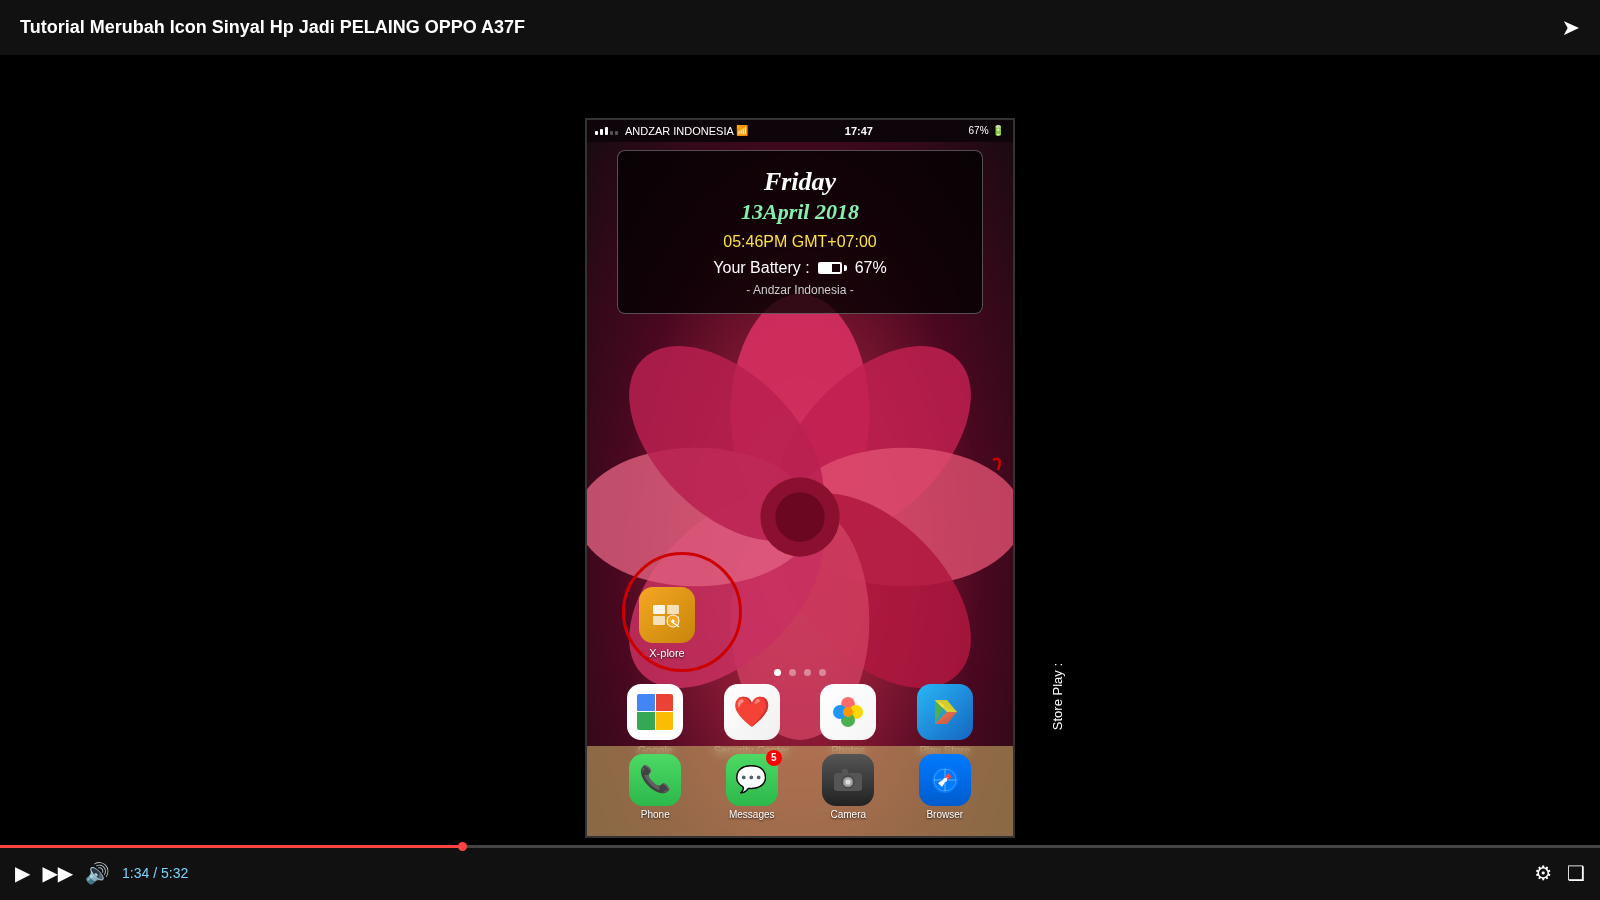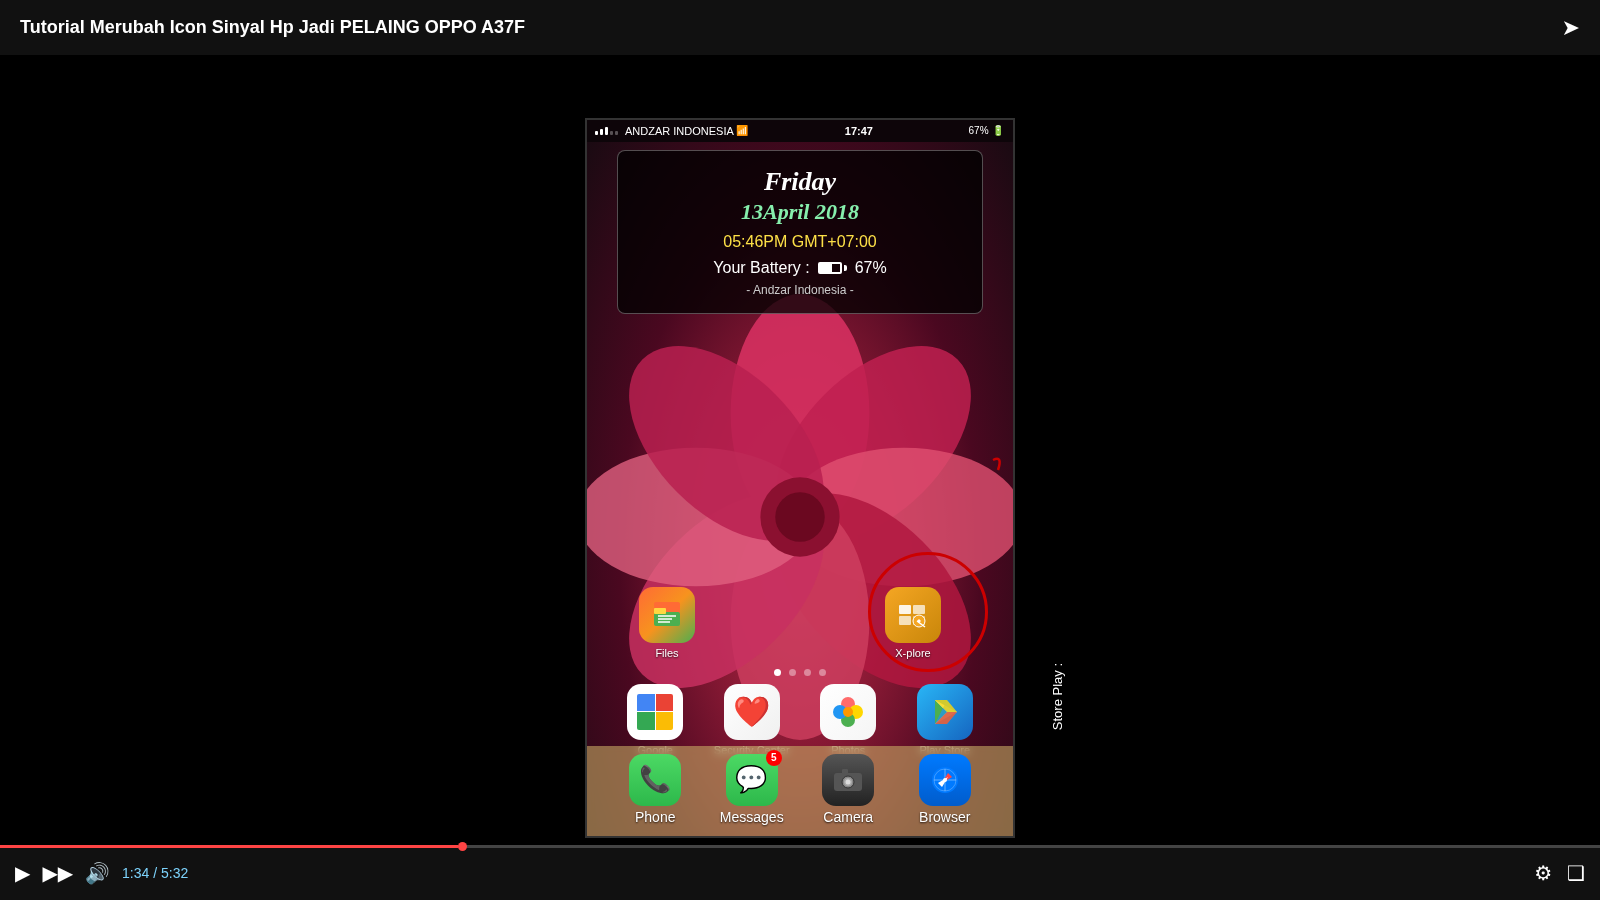--- a/index.html
+++ b/index.html
@@ -251,21 +251,21 @@
       height: 52px;
       border-radius: 14px;
       display: flex;
       align-items: center;
       justify-content: center;
       font-size: 26px;
       position: relative;
     }
     .dock-label {
       color: #fff;
-      font-size: 14px;
+      font-size: 10px;
       margin-top: 3px;
       text-shadow: 0 1px 2px rgba(0,0,0,0.8);
     }
 
     
     .badge {
       position: absolute;
       top: -4px;
       right: -4px;
       background: red;
@@ -456,33 +456,20 @@
           <span class="battery-cap"></span>
         </span>
         <span>67%</span>
       </div>
       <div class="widget-author">- Andzar Indonesia -</div>
     </div>
 
     <div id="apps-area">
 
       <div class="app-row" style="justify-content: space-between; padding: 0 40px 0 20px;">
-        <div class="app-item">
-          <div class="app-icon icon-files">
-            <svg width="30" height="30" viewBox="0 0 30 30">
-              <rect x="2" y="2" width="26" height="20" rx="2" fill="#ff6b35"></rect>
-              <rect x="2" y="12" width="26" height="14" rx="2" fill="#4caf50"></rect>
-              <rect x="2" y="8" width="12" height="6" rx="1" fill="#ffd740"></rect>
-              <line x1="6" y1="16" x2="24" y2="16" stroke="#fff" stroke-width="1.5"></line>
-              <line x1="6" y1="19" x2="20" y2="19" stroke="#fff" stroke-width="1.5"></line>
-              <line x1="6" y1="22" x2="18" y2="22" stroke="#fff" stroke-width="1.5"></line>
-            </svg>
-          </div>
-          <span class="app-label">Files</span>
-        </div>
         <div class="app-item" style="position:relative;">
           <div class="app-icon icon-xplore" style="position:relative;">
             <svg width="32" height="32" viewBox="0 0 32 32">
               <rect x="2" y="6" width="12" height="9" rx="1" fill="#fff" opacity="0.9"></rect>
               <rect x="16" y="6" width="12" height="9" rx="1" fill="#fff" opacity="0.7"></rect>
               <rect x="2" y="17" width="12" height="9" rx="1" fill="#fff" opacity="0.7"></rect>
               <rect x="16" y="17" width="12" height="9" rx="1" fill="#fff" opacity="0.5"></rect>
               <circle cx="22" cy="22" r="6" fill="#f5a623" stroke="#fff" stroke-width="1"></circle>
               <path d="M20 22 L22 20 L24 22 L22 24 Z" fill="#fff"></path>
               <line x1="20" y1="22" x2="28" y2="28" stroke="#fff" stroke-width="1.5"></line>

